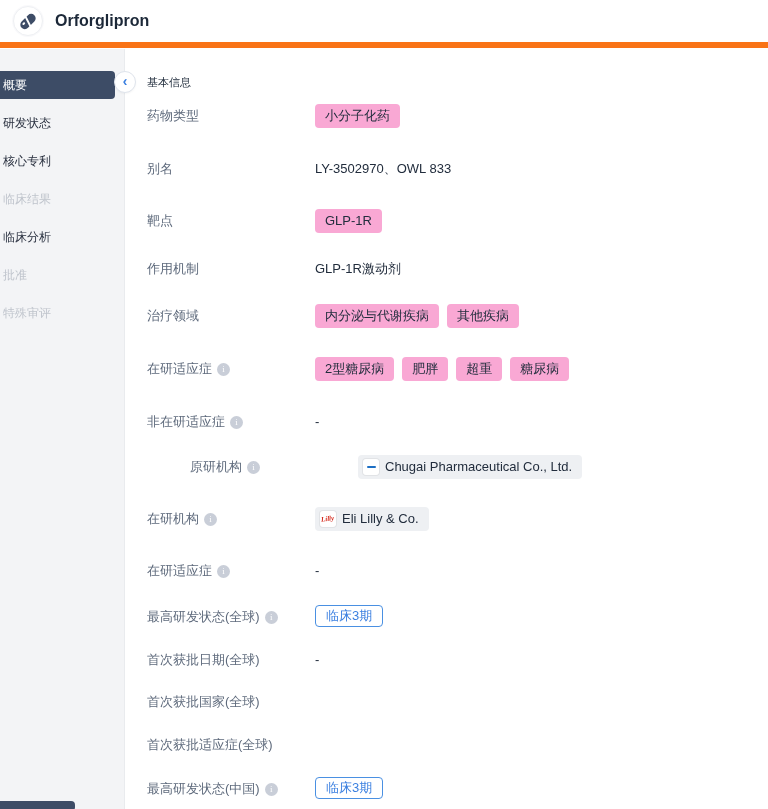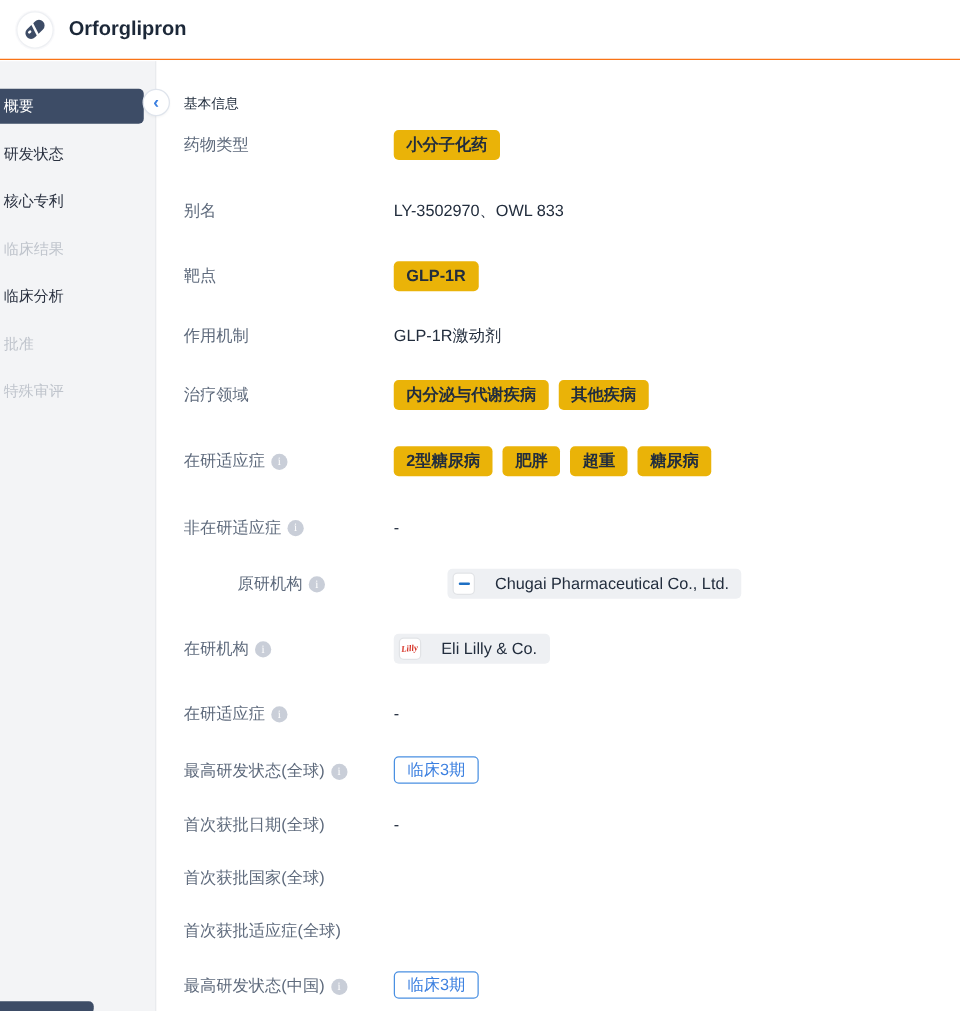--- a/index.html
+++ b/index.html
@@ -2,21 +2,21 @@
 <html><head>
 <meta charset="utf-8">
 <style>
   * { margin:0; padding:0; box-sizing:border-box; }
   html,body { width:768px; height:809px; overflow:hidden; background:#fff;
     font-family:"Liberation Sans","DejaVu Sans",sans-serif; }
   .page { position:relative; width:768px; height:809px; }
 
   
   .header { position:absolute; top:0; left:0; right:0; height:48px; background:#fff;
-    border-bottom:1px solid #f97316; display:flex; align-items:center; padding-left:13px; }
+    border-bottom:6px solid #f97316; display:flex; align-items:center; padding-left:13px; }
   .pill-circle { width:30px; height:30px; border-radius:50%; background:#fff;
     border:1px solid #eef0f3; display:flex; align-items:center; justify-content:center;
     box-shadow:0 0 0 1px rgba(240,241,244,.4); }
   .capsule { position:relative; width:18px; height:9px; border-radius:5px;
     background:#3d4c66; transform:rotate(-45deg); }
   .capsule::after { content:""; position:absolute; left:8px; top:-1px; width:2px; height:11px;
     background:#fff; transform:rotate(18deg); }
   .capsule::before { content:""; position:absolute; left:3px; top:2px; width:3px; height:2px;
     border-radius:2px; background:#fff; }
   .header-title { margin-left:12px; font-size:16px; font-weight:bold; color:#1c2838; }
@@ -44,25 +44,25 @@
   .fields {}
   .field-row { display:flex; align-items:flex-start; }
   .field-label { width:168px; flex:0 0 168px; font-size:13px; color:#5e6a7c; line-height:24px;
     display:flex; align-items:center; }
   .info-icon { display:inline-flex; align-items:center; justify-content:center;
     width:13px; height:13px; border-radius:50%; background:#c9ced8; color:#fff;
     font-size:9px; font-style:normal; margin-left:5px; cursor:pointer; flex:0 0 13px;
     font-family:"Liberation Serif",serif; }
   .field-value { flex:1; display:flex; flex-wrap:wrap; gap:8px; align-items:flex-start; }
   .value-text { font-size:13px; color:#222d3d; line-height:24px; }
-  .tag { display:inline-block; background:#eab308; color:#222d3d; font-size:13px;
-    line-height:24px; padding:0 10px; border-radius:4px; white-space:nowrap;font-weight:bold; }
+  .tag { display:inline-block; background:#f9a8d4; color:#222d3d; font-size:13px;
+    line-height:24px; padding:0 10px; border-radius:4px; white-space:nowrap; }
   .badge { display:inline-block; background:#fff; color:#3a7fe0; font-size:13px; font-weight:500;
     line-height:20px; padding:0 10px; border:1px solid #4a90e2; border-radius:4px; white-space:nowrap; }
-  .org-tag { display:inline-flex; align-items:center; gap:17px; background:#eef0f3; color:#222d3d;
+  .org-tag { display:inline-flex; align-items:center; gap:6px; background:#eef0f3; color:#222d3d;
     font-size:13px; line-height:24px; padding:0 10px 0 5px; border-radius:4px; white-space:nowrap; }
   .org-logo { width:16px; height:16px; border-radius:3px; background:#fff; display:inline-flex;
     align-items:center; justify-content:center; box-shadow:0 0 0 1px rgba(0,0,0,.05); overflow:hidden; }
   .logo-chugai-line { width:9px; height:2px; background:#1d6fc4; border-radius:1px; }
   .logo-lilly-text { font-family:"Liberation Serif",serif; font-style:italic; font-weight:bold;
     font-size:7px; color:#d52b1e; transform:rotate(-6deg); }
 </style>
 </head>
 <body>
 

